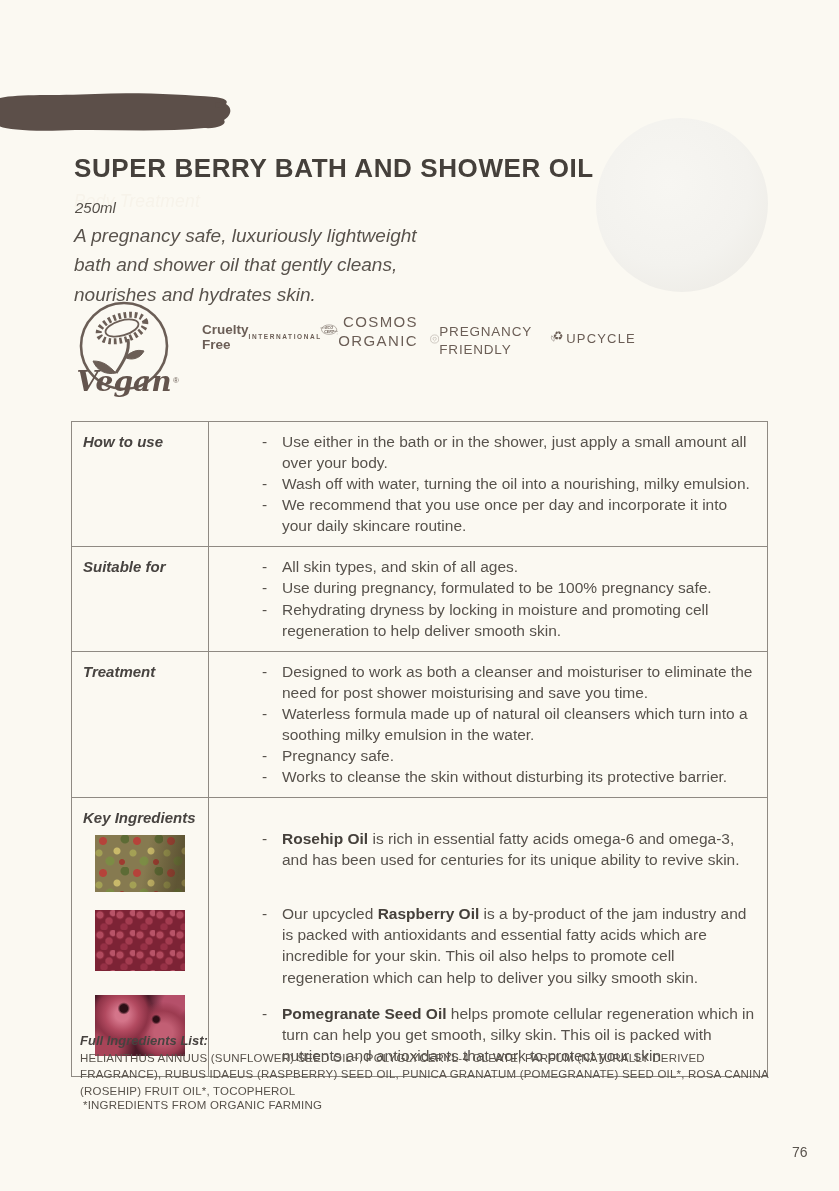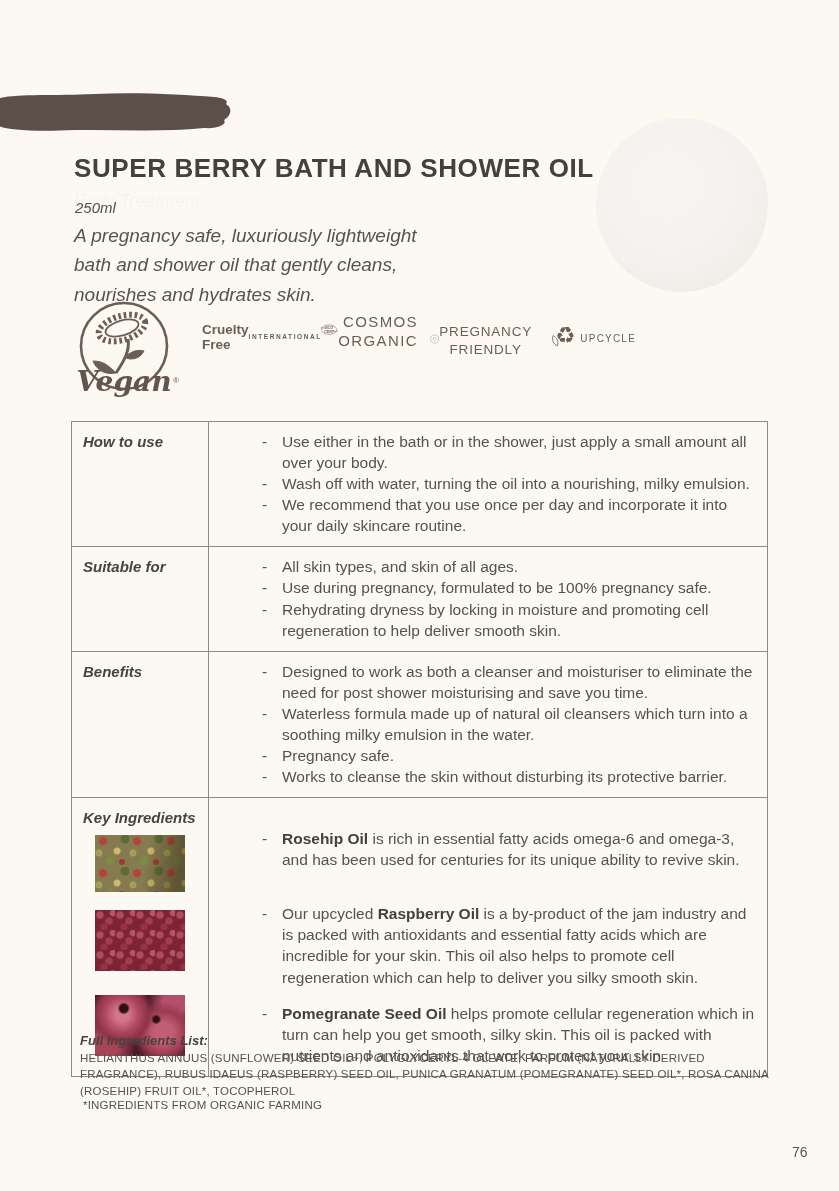--- a/index.html
+++ b/index.html
@@ -44,22 +44,22 @@
   .badge { display:flex; flex-direction:row; align-items:center; color:#6b5e56; }
   .badge svg { display:block; }
   .b-vegan   { width:120px; }
   .b-bunny   { width:104px; margin-left:10px; }
   .b-eco     { width:98px;  margin-left:14px; }
   .b-preg    { width:102px; margin-left:12px; }
   .b-up      { width:86px;  margin-left:18px; }
   .badge-main  { font-size:13.5px; font-weight:bold; margin-top:2px; }
   .badge-tiny  { font-size:6.5px; letter-spacing:1.6px; font-weight:bold; margin-top:1px; }
   .badge-caps  { font-size:15px; letter-spacing:1.4px; line-height:1.25; margin-top:3px; text-align:right; }
-  .badge-caps2 { font-size:13.5px; letter-spacing:.8px; line-height:1.3; margin-top:3px; text-align:center; }
-  .badge-caps3 { font-size:10px; letter-spacing:1.2px; margin-top:4px; }
+  .badge-caps2 { font-size:13.5px; letter-spacing:.8px; line-height:1.3; margin-top:3px; }
+  .badge-caps3 { font-size:13px; letter-spacing:1.2px; margin-top:4px; }
 
   
   .spec-table {
     position:absolute; top:421px; left:71px; width:697px;
     border:1px solid #8f8a83; background:#fbf9f2;
   }
   .spec-row { display:flex;gap:32px; }
   .spec-row + .spec-row { border-top:1px solid #8f8a83; }
   .spec-label {
     width:137px; flex:0 0 137px; border-right:1px solid #8f8a83;
@@ -230,21 +230,21 @@
     <div class="spec-row r2">
       <div class="spec-label">Suitable for</div>
       <div class="spec-content">
         <div class="bullet">All skin types, and skin of all ages.</div>
         <div class="bullet">Use during pregnancy, formulated to be 100% pregnancy safe.</div>
         <div class="bullet">Rehydrating dryness by locking in moisture and promoting cell regeneration to help deliver smooth skin.</div>
       </div>
     </div>
 
     <div class="spec-row r3">
-      <div class="spec-label">Benefits</div>
+      <div class="spec-label">Treatment</div>
       <div class="spec-content">
         <div class="bullet">Designed to work as both a cleanser and moisturiser to eliminate the need for post shower moisturising and save you time.</div>
         <div class="bullet">Waterless formula made up of natural oil cleansers which turn into a soothing milky emulsion in the water.</div>
         <div class="bullet">Pregnancy safe.</div>
         <div class="bullet">Works to cleanse the skin without disturbing its protective barrier.</div>
       </div>
     </div>
 
     <div class="spec-row r4">
       <div class="spec-label">

